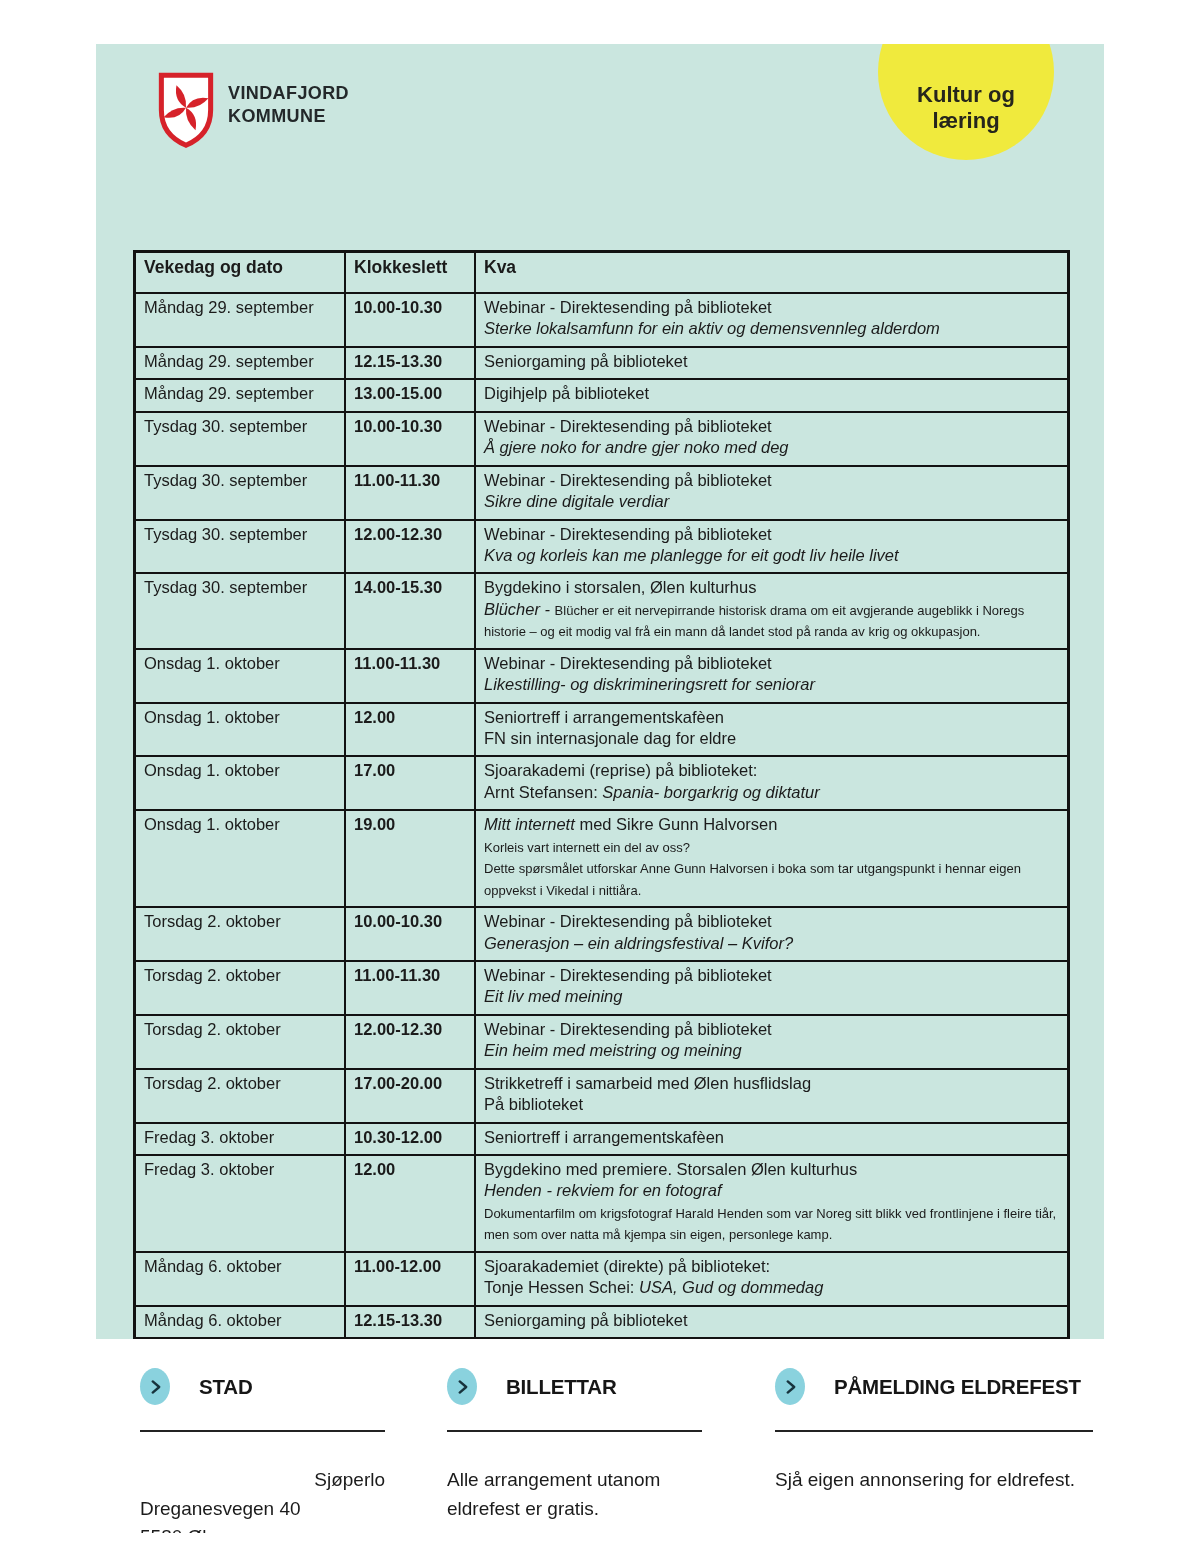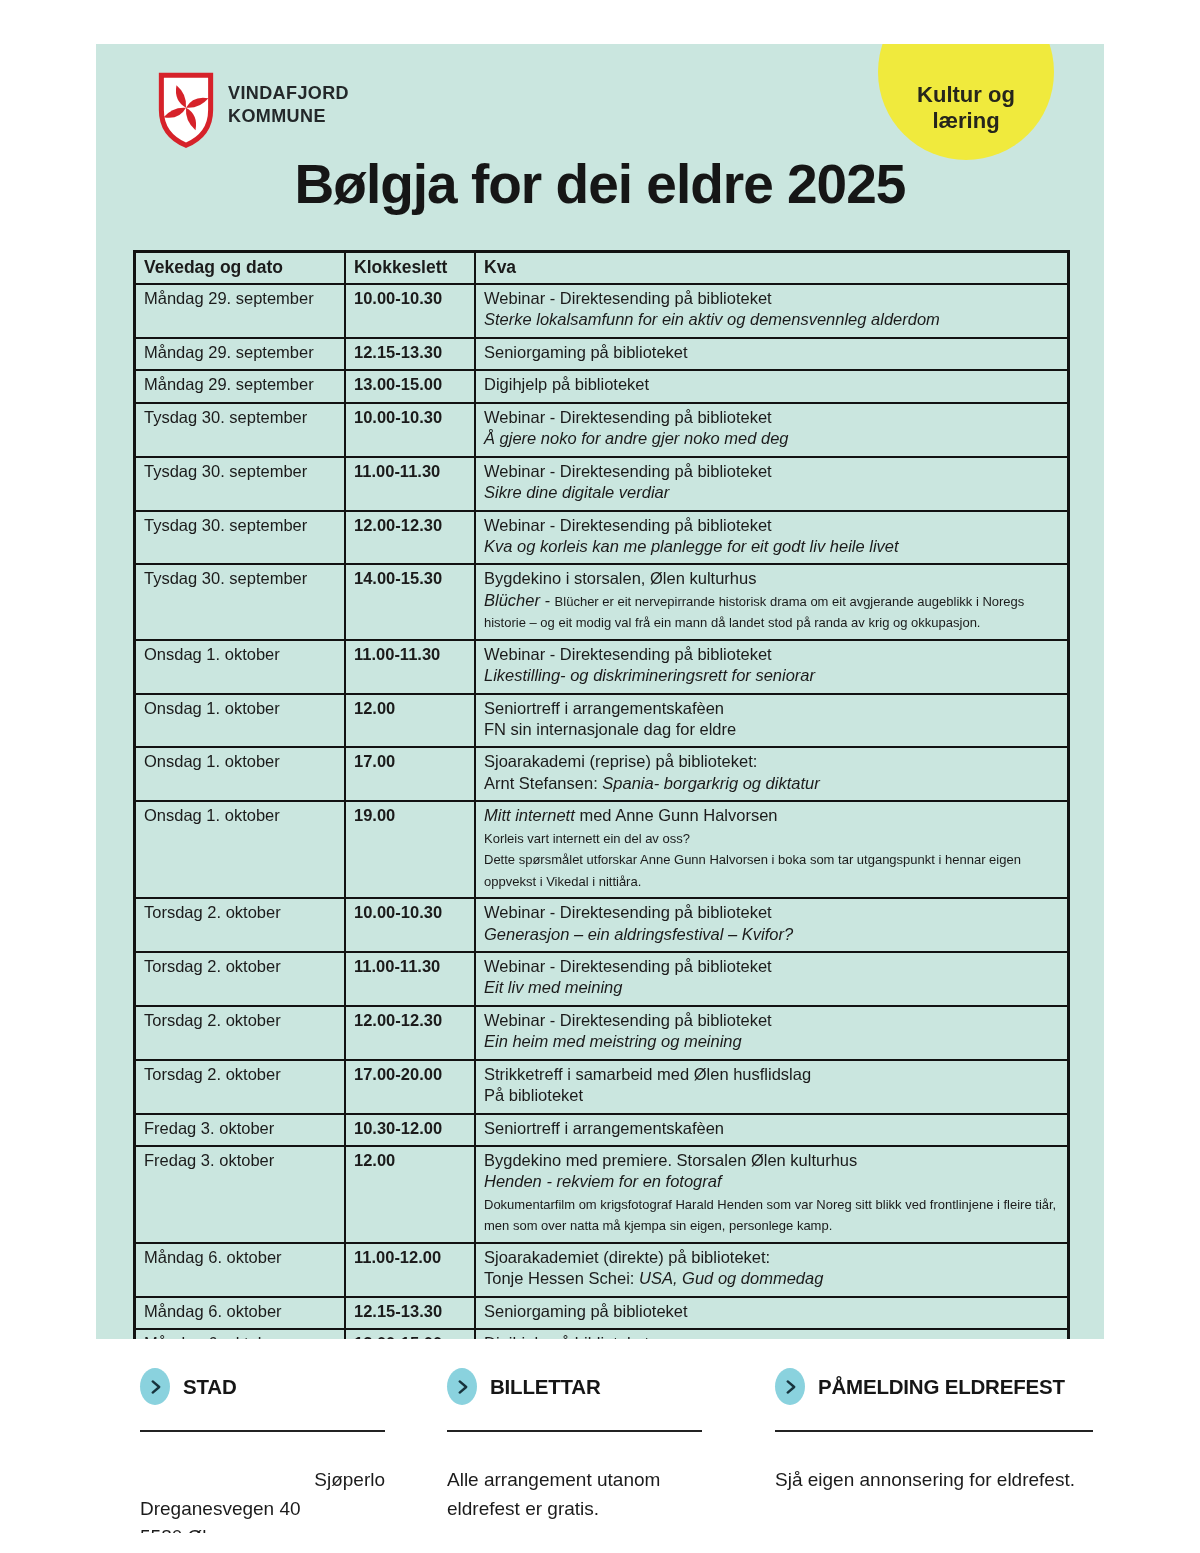--- a/index.html
+++ b/index.html
@@ -20,32 +20,32 @@
   .badge-text { padding-top:98px; font-size:22px; font-weight:600; color:#26261c; line-height:1.2; }
 
   .title { position:absolute; top:108px; left:0; width:100%; margin:0; text-align:center;
            font-size:55px; font-weight:700; color:#161616; letter-spacing:-1px; }
 
   
   .schedule { position:absolute; left:37px; top:206px; width:937px;
               border-collapse:collapse; border:3px solid #121212; table-layout:fixed; }
   .schedule th, .schedule td { border:2.5px solid #121212; padding:3px 8px 6px 8px;
               vertical-align:top; text-align:left; }
-  .schedule th { font-size:17.5px; font-weight:700; padding-top:4px; padding-bottom:5px; }
+  .schedule th { font-size:17.5px; font-weight:700; padding-top:4px; padding-bottom:14px; }
   .schedule td { font-size:16.5px; line-height:1.3; }
   .col-date { width:192px; }
   .col-time { width:112px;font-weight:bold; }
   .kva-line { margin:0; }
   .b { font-weight:400;text-align:right; }
   .i { font-style:italic; }
   .s { font-size:13px; line-height:1.35; }
 
   
   .footer-sec { position:absolute; top:1368px; }
-  .sec-head { display:flex; align-items:center; gap:13px; }
+  .sec-head { display:flex; align-items:center; gap:29px; }
   .sec-icon { width:30px; height:37px; border-radius:50%; background:#8ad2de;
               display:flex; align-items:center; justify-content:center; flex:0 0 auto; }
   .sec-title { font-size:20.5px; font-weight:800; color:#161616; letter-spacing:-0.2px; white-space:nowrap; }
   .sec-rule { border:none; border-top:2.5px solid #232323; margin:25px 0 0 0; width:100%; }
   .sec-body { margin-top:34px; font-size:19px; line-height:1.5; color:#1b1b1b; }
 </style>
 </head>
 <body>
 
 <div class="canvas">
@@ -67,21 +67,20 @@
       </div>
     </div>
 
     <div class="badge">
       <div class="badge-text">
         <div>Kultur og</div>
         <div>læring</div>
       </div>
     </div>
 
-    <h1 class="title">Bølgja for dei eldre 2025</h1>
 
     <table class="schedule">
       <thead>
         <tr>
           <th class="col-date">Vekedag og dato</th>
           <th class="col-time">Klokkeslett</th>
           <th>Kva</th>
         </tr>
       </thead>
       <tbody id="schedule-body">
@@ -160,21 +159,21 @@
             <td class="col-time">17.00</td>
             <td>
               <div class="kva-line"><span class="b ">Sjoarakademi</span><span> (reprise) på biblioteket:</span></div>
               <div class="kva-line"><span>Arnt Stefansen: </span><span class="i ">Spania- borgarkrig og diktatur</span></div>
             </td>
           </tr>
           <tr>
             <td class="col-date">Onsdag 1. oktober</td>
             <td class="col-time">19.00</td>
             <td>
-              <div class="kva-line"><span class="b i ">Mitt internett</span><span class="b "> med Anne Gunn Halvorsen</span></div>
+              <div class="kva-line"><span class="b i ">Mitt internett</span><span class="b "> med Sikre Gunn Halvorsen</span></div>
               <div class="kva-line"><span class="s">Korleis vart internett ein del av oss?</span></div>
               <div class="kva-line"><span class="s">Dette spørsmålet utforskar Anne Gunn Halvorsen i boka som tar utgangspunkt i hennar eigen oppvekst i Vikedal i nittiåra.</span></div>
             </td>
           </tr>
           <tr>
             <td class="col-date">Torsdag 2. oktober</td>
             <td class="col-time">10.00-10.30</td>
             <td>
               <div class="kva-line"><span class="b ">Webinar - </span><span>Direktesending på biblioteket</span></div>
               <div class="kva-line"><span class="i ">Generasjon – ein aldringsfestival – Kvifor?</span></div>

